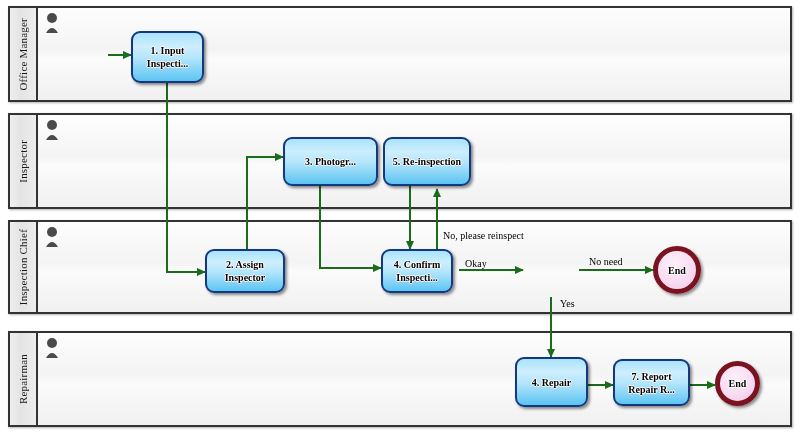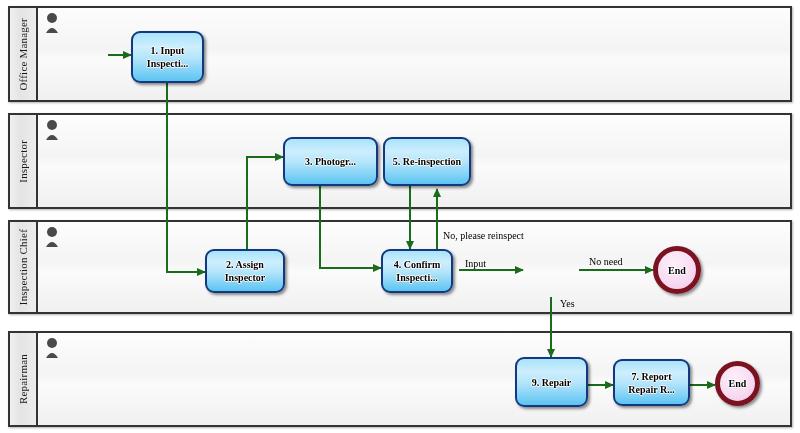--- a/index.html
+++ b/index.html
@@ -218,21 +218,21 @@
 
       <path d="M551,297 L551,357"></path>
 
       <path d="M588,385 L613,385"></path>
 
       <path d="M690,385 L715,385"></path>
     </g>
   </svg>
 
   <div class="edge-label" style="left:443px; top:230px;">No, please reinspect</div>
-  <div class="edge-label" style="left:465px; top:258px;">Input</div>
+  <div class="edge-label" style="left:465px; top:258px;">Okay</div>
   <div class="edge-label" style="left:589px; top:256px;">No need</div>
   <div class="edge-label" style="left:560px; top:298px;">Yes</div>
 
 
   <div class="shape task" style="left:131px; top:31px; width:73px; height:52px; z-index:7;">
     <span class="task-label">1. Input Inspecti...</span>
   </div>
 
   <div class="shape task" style="left:283px; top:137px; width:95px; height:49px; z-index:7;">
     <span class="task-label">3. Photogr...</span>
@@ -249,21 +249,21 @@
   <div class="shape task" style="left:381px; top:249px; width:72px; height:43px; z-index:7;">
     <span class="task-label">4. Confirm Inspecti...</span>
   </div>
 
 
   <div class="shape event end" style="left:653px; top:246px; width:48px; height:48px; z-index:7;">
     <span class="event-label">End</span>
   </div>
 
   <div class="shape task" style="left:515px; top:357px; width:73px; height:50px; z-index:7;">
-    <span class="task-label">9. Repair</span>
+    <span class="task-label">4. Repair</span>
   </div>
 
   <div class="shape task" style="left:613px; top:359px; width:77px; height:47px; z-index:7;">
     <span class="task-label">7. Report Repair R...</span>
   </div>
 
   <div class="shape event end" style="left:715px; top:361px; width:45px; height:45px; z-index:7;">
     <span class="event-label">End</span>
   </div>
 

